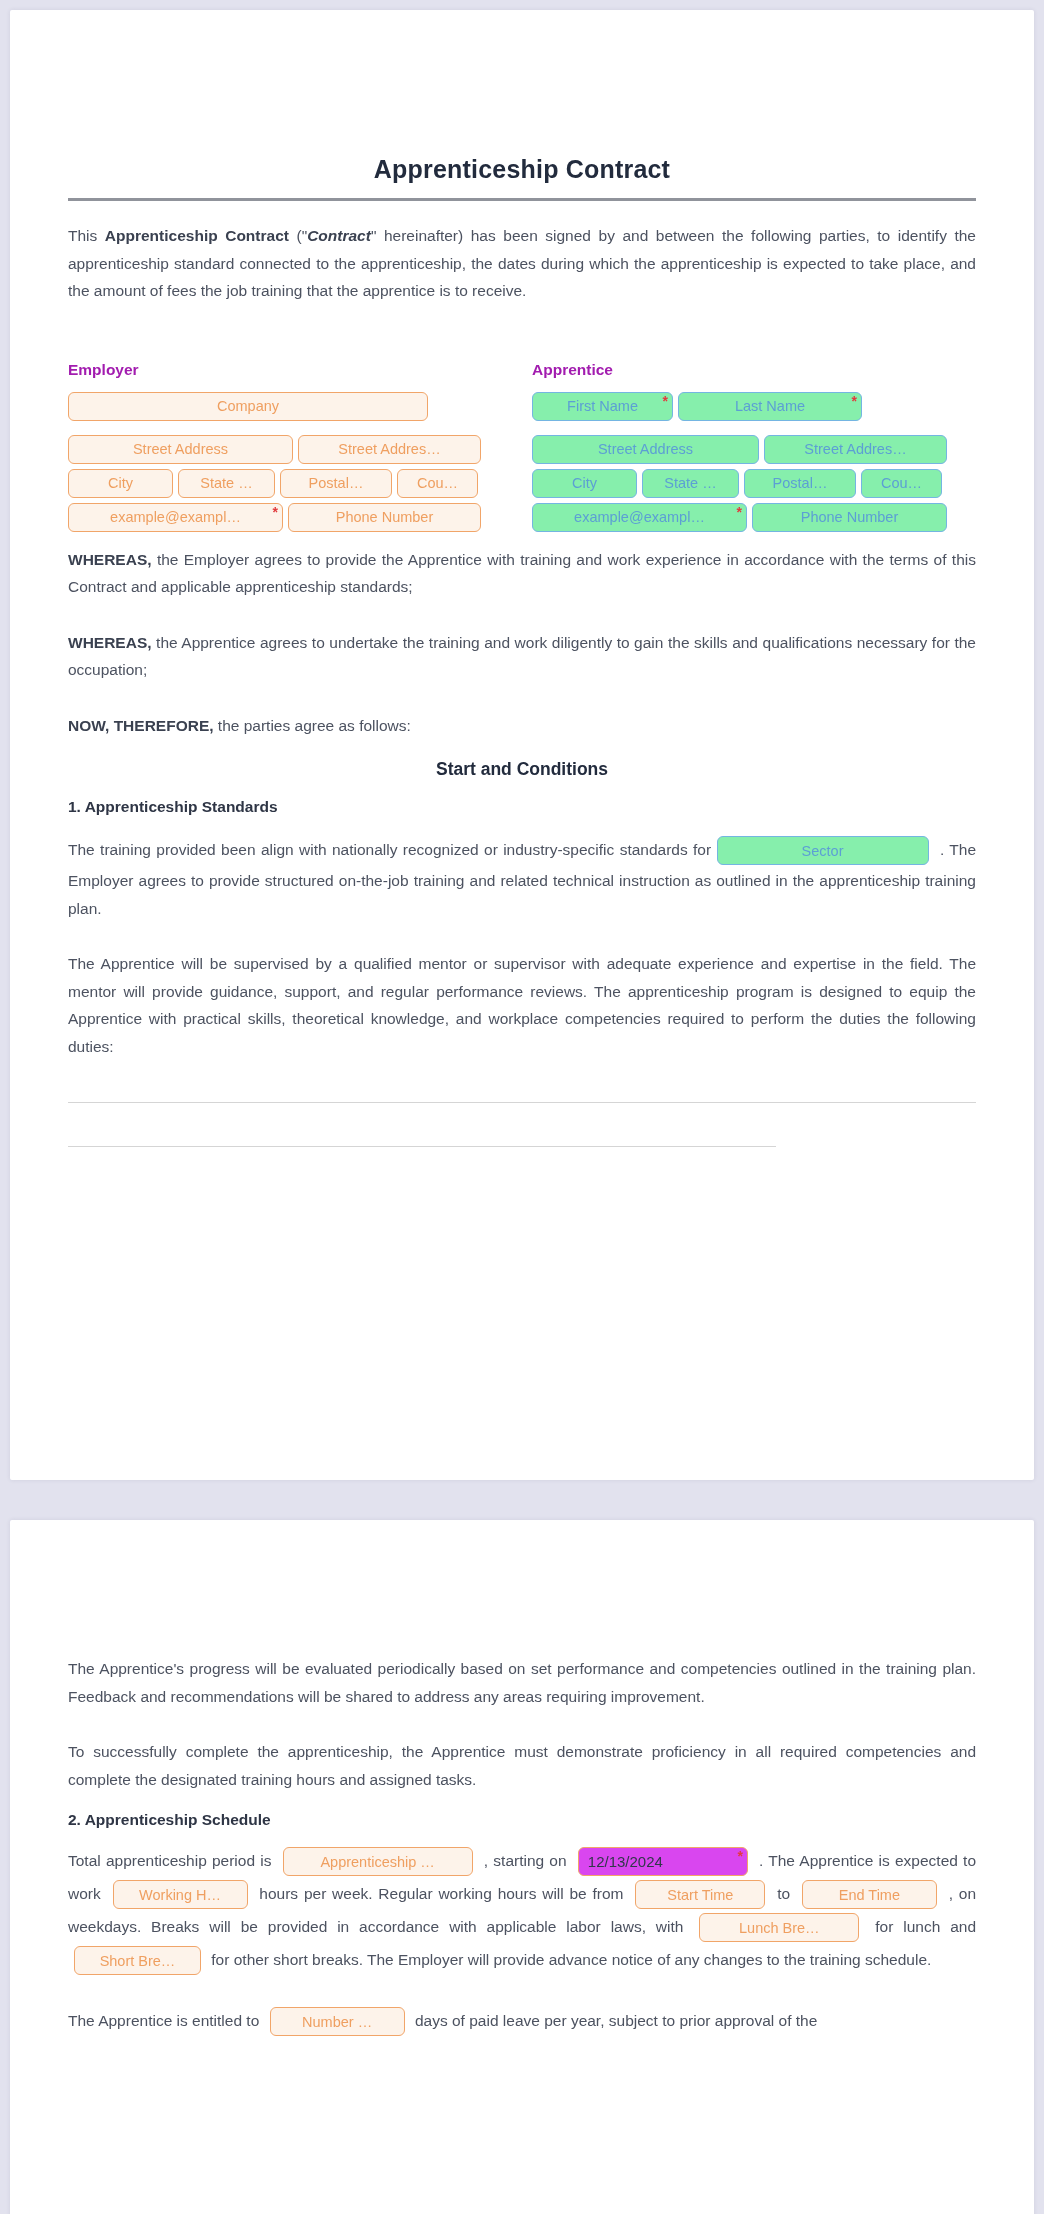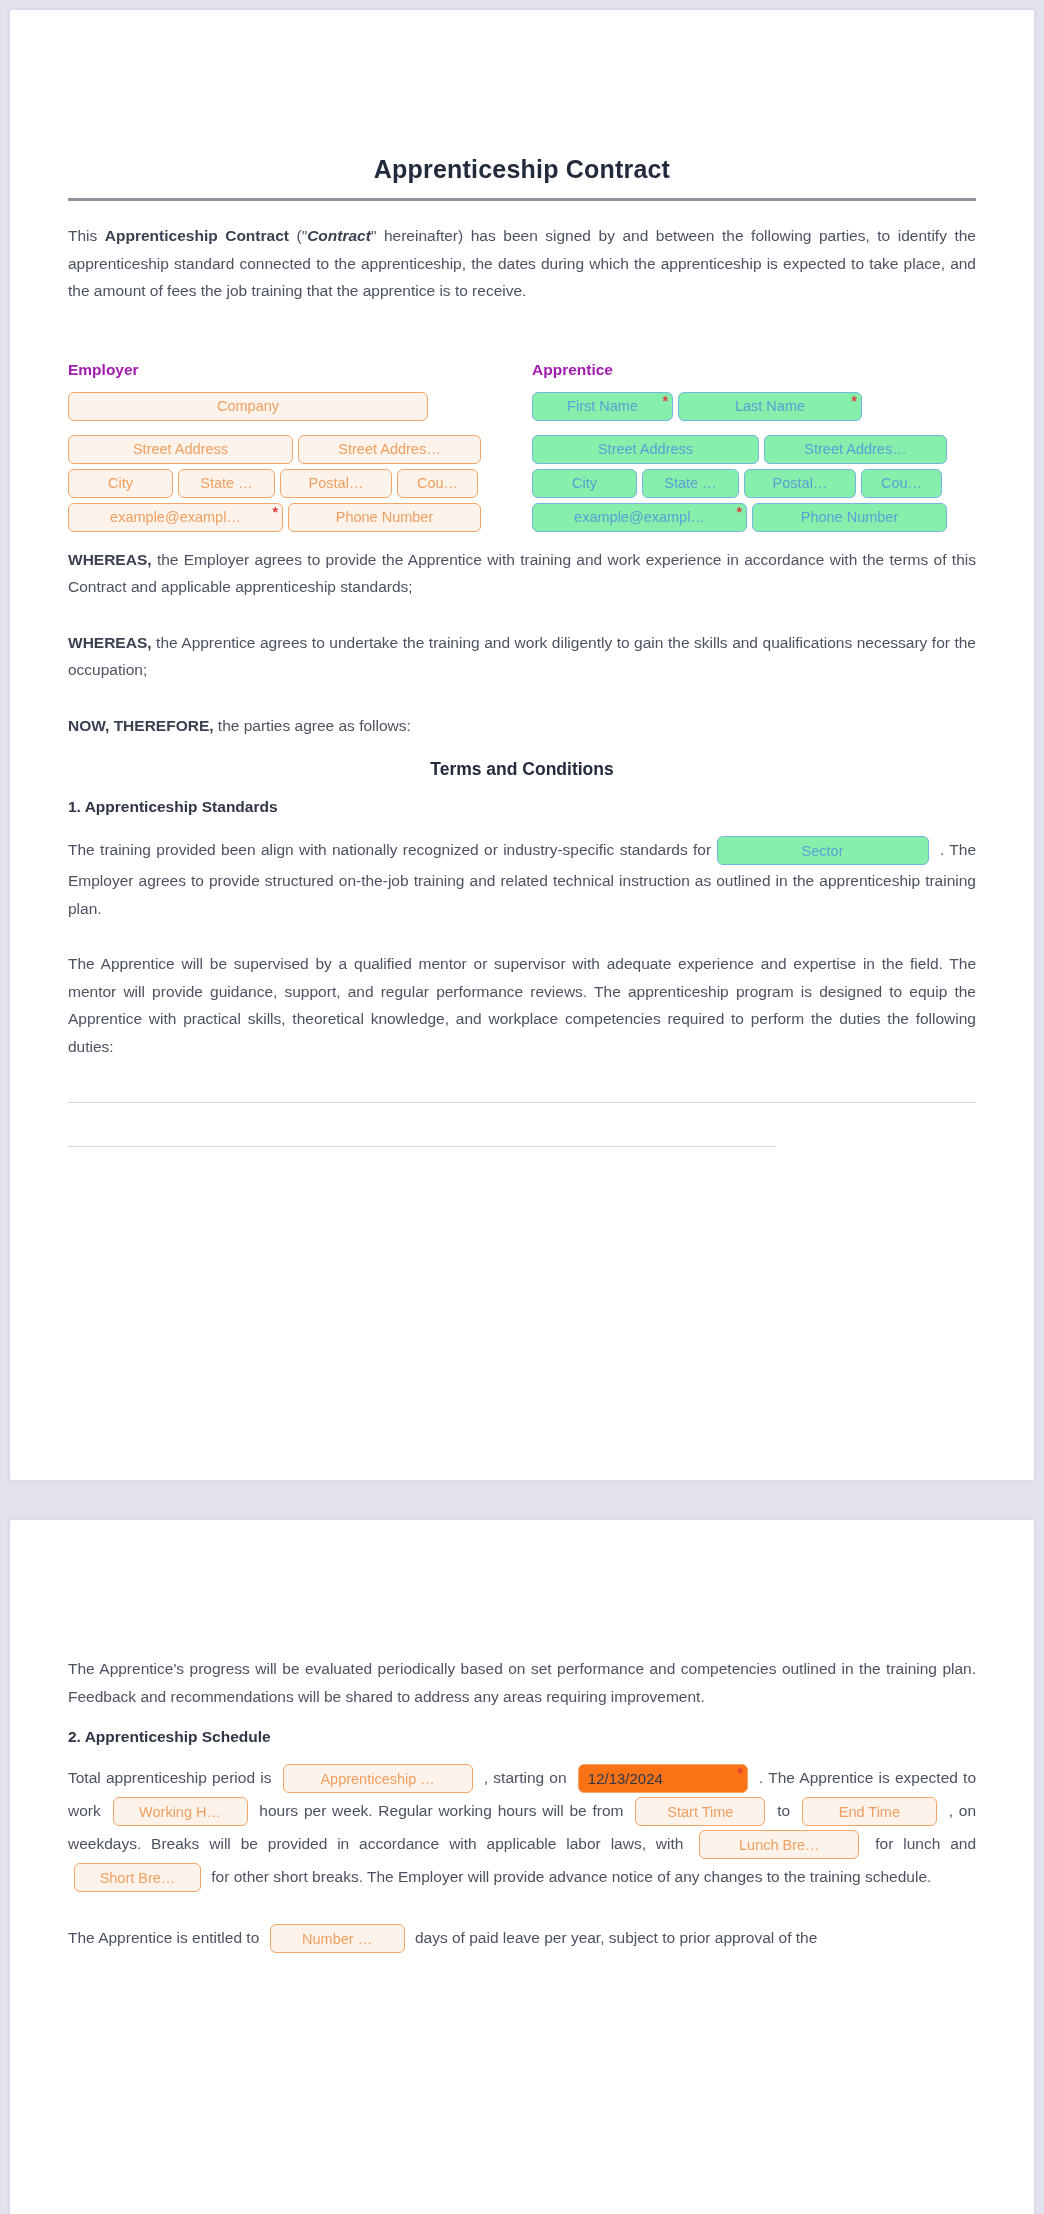--- a/index.html
+++ b/index.html
@@ -32,21 +32,21 @@
   .frow.first { margin-top:0; margin-bottom:14px; }
 
   .fld { position:relative; display:inline-block; height:29px; vertical-align:middle; }
   .fld input { width:100%; height:100%; border-radius:6px; outline:none;
                font-family:inherit; font-size:14.5px; text-align:center;
                overflow:hidden; text-overflow:ellipsis; white-space:nowrap; padding:0 6px; }
   .fld.o input { border:1.5px solid #f1a569; background:#fdf3ea; color:#b36b2e; }
   .fld.o input::placeholder { color:#ef9f60; opacity:1; }
   .fld.b input { border:1.5px solid #74b5e2; background:#86efac; color:#3d7db3; }
   .fld.b input::placeholder { color:#5c9fd4; opacity:1; }
-  .fld.date input { background:#f97316; color:#30374a; text-align:left; padding-left:9px; font-size:15px; }
+  .fld.date input { background:#d946ef; color:#30374a; text-align:left; padding-left:9px; font-size:15px; }
   .ast { position:absolute; top:2px; right:5px; color:#e13a3e; font-style:normal;
          font-size:14px; font-weight:700; line-height:14px; }
 
   .section-heading { font-size:17.5px; font-weight:700; color:#222b3d; text-align:center; margin-top:20px; }
   .sub-heading { font-size:15.5px; font-weight:700; color:#2e3545; margin-top:18px; }
 
   .fld.inline { margin:2px 6px; }
 
   .blank-line { border:none; border-top:1px solid #d5d5d5; }
   .blank-line.l1 { margin-top:42px; width:100%; }
@@ -150,21 +150,21 @@
         </div>
       </div>
     </div>
 
     <p class="para" style="margin-top:14px"><b>WHEREAS,</b><span> the Employer agrees to provide the Apprentice with training and work experience in accordance with the terms of this Contract and applicable apprenticeship standards;</span></p>
 
     <p class="para mt28"><b>WHEREAS,</b><span> the Apprentice agrees to undertake the training and work diligently to gain the skills and qualifications necessary for the occupation;</span></p>
 
     <p class="para mt28"><b>NOW, THEREFORE,</b><span> the parties agree as follows:</span></p>
 
-    <h2 class="section-heading">Terms and Conditions</h2>
+    <h2 class="section-heading">Start and Conditions</h2>
 
     <h3 class="sub-heading">1. Apprenticeship Standards</h3>
 
     <p class="para mt18">
       <span>The training provided been align with nationally recognized or industry-specific standards for</span>
       <span class="fld b inline" style="width:212px; margin-left:0"><input placeholder="Sector" style=""></span>
       <span>. The Employer agrees to provide structured on-the-job training and related technical instruction as outlined in the apprenticeship training plan.</span>
     </p>
 
     <p class="para mt28">The Apprentice will be supervised by a qualified mentor or supervisor with adequate experience and expertise in the field. The mentor will provide guidance, support, and regular performance reviews. The apprenticeship program is designed to equip the Apprentice with practical skills, theoretical knowledge, and workplace competencies required to perform the duties the following duties:</p>
@@ -173,20 +173,21 @@
     <hr class="blank-line l2">
 
   </div>
 </div>
 
 <div class="page page2">
   <div class="page-inner">
 
     <p class="para">The Apprentice's progress will be evaluated periodically based on set performance and competencies outlined in the training plan. Feedback and recommendations will be shared to address any areas requiring improvement.</p>
 
+    <p class="para mt28">To successfully complete the apprenticeship, the Apprentice must demonstrate proficiency in all required competencies and complete the designated training hours and assigned tasks.</p>
 
     <h3 class="sub-heading">2. Apprenticeship Schedule</h3>
 
     <p class="para mt16">
       <span>Total apprenticeship period is</span>
       <span class="fld o inline" style="width:190px"><input placeholder="Apprenticeship …" style=""></span>
       <span>, starting on</span>
       <span class="fld o date inline" style="width:170px"><input value="12/13/2024" style=""><i class="ast">*</i></span>
       <span>. The Apprentice is expected to work</span>
       <span class="fld o inline" style="width:135px"><input placeholder="Working H…" style=""></span>

